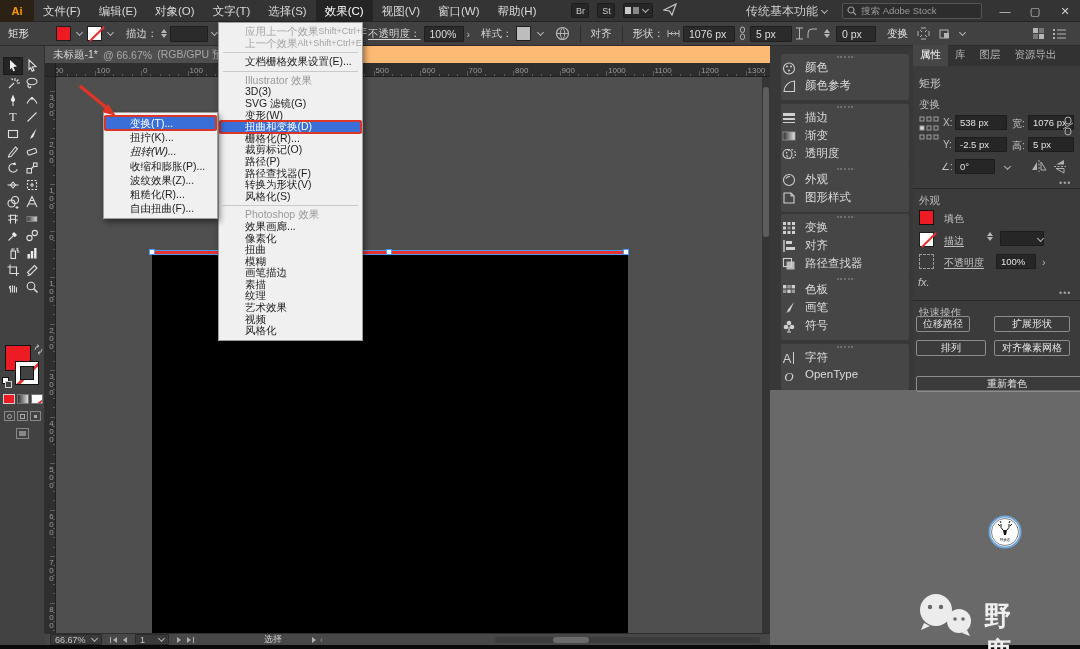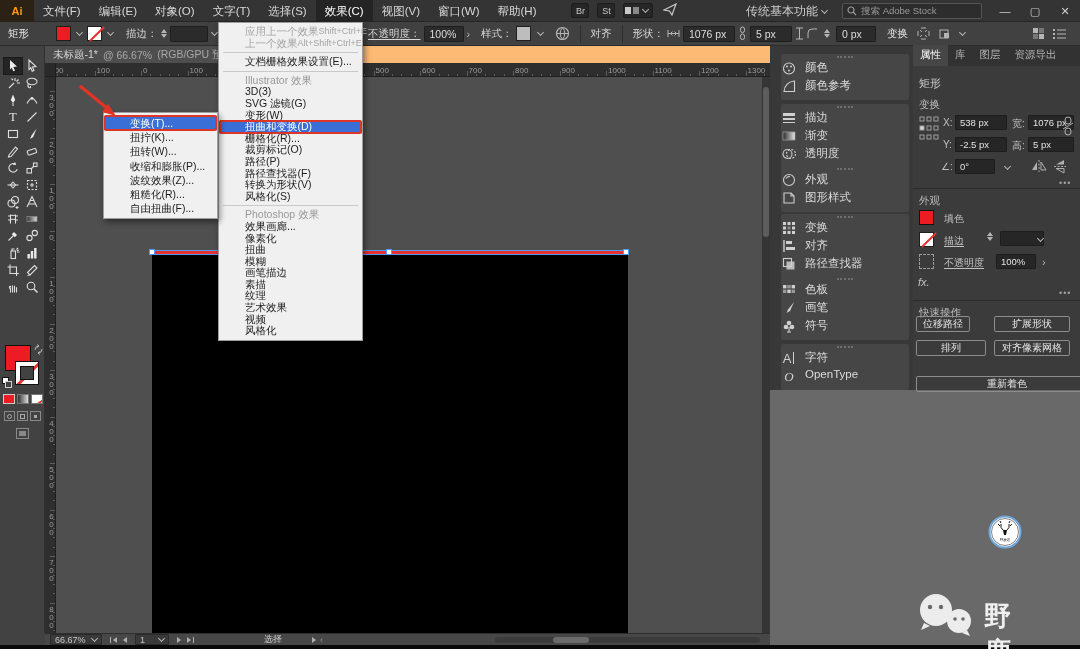--- a/index.html
+++ b/index.html
@@ -998,21 +998,21 @@
     </div>
 
   <div class="menu" id="fx-submenu" style="left:103px;top:112px;width:115px">
       <div class="m-item selbg" style="height: 14.2px; line-height: 14.2px;">
         <span>变换(T)...</span>
         <div class="anno"></div>
       </div>
       <div class="m-item" style="height: 14.2px; line-height: 14.2px;">
         <span>扭拧(K)...</span>
       </div>
-      <div class="m-item" style="height: 14.2px; line-height: 14.2px;">
+      <div class="m-item" style="height: 14.2px; line-height: 14.2px; font-style: italic;">
         <span>扭转(W)...</span>
       </div>
       <div class="m-item" style="height: 14.2px; line-height: 14.2px;">
         <span>收缩和膨胀(P)...</span>
       </div>
       <div class="m-item" style="height: 14.2px; line-height: 14.2px;">
         <span>波纹效果(Z)...</span>
       </div>
       <div class="m-item" style="height: 14.2px; line-height: 14.2px;">
         <span>粗糙化(R)...</span>

